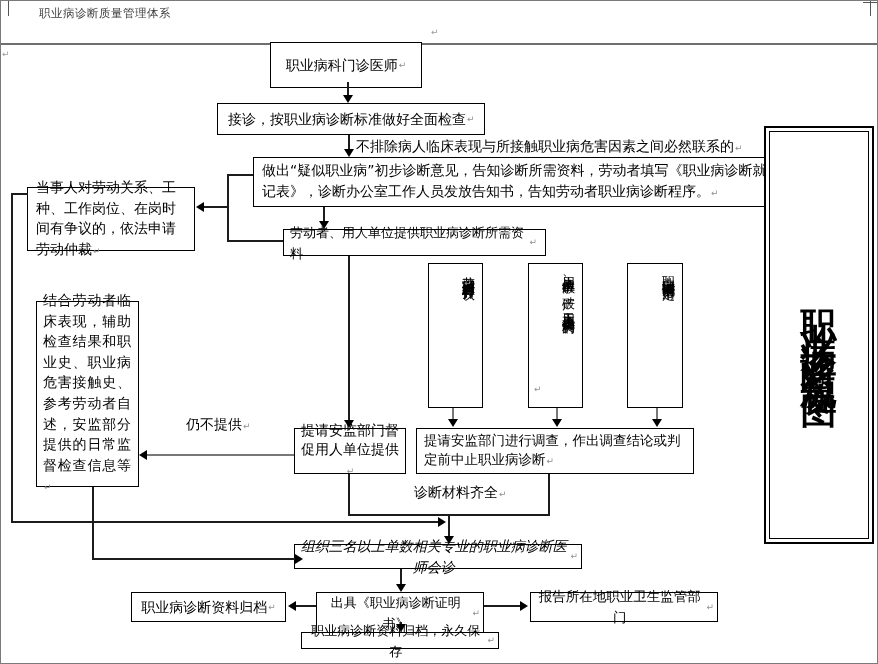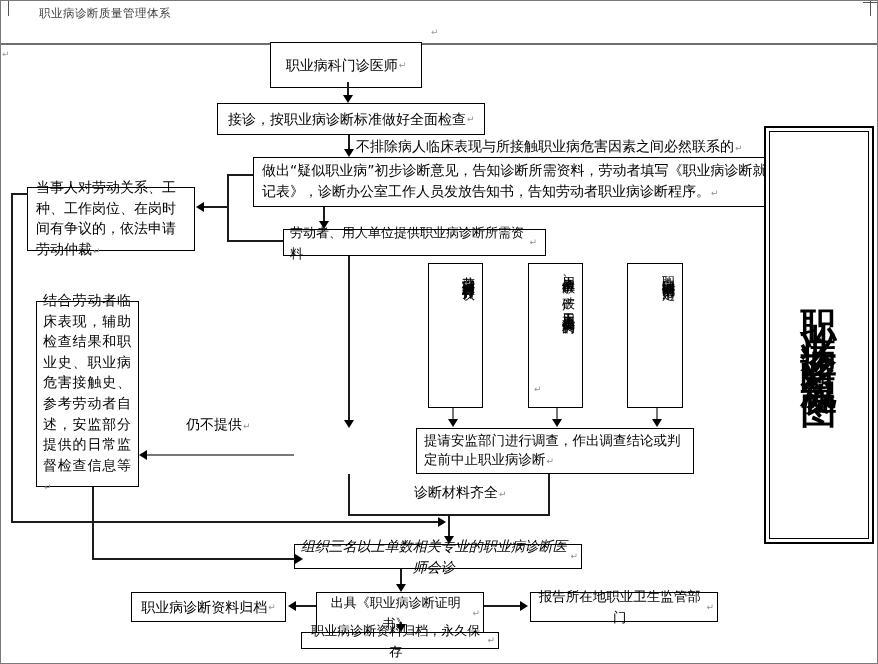--- a/index.html
+++ b/index.html
@@ -95,20 +95,23 @@
 
 
   <div class="node" style="left:35px;top:300px;width:103px;height:186px;padding:21px 6px;line-height:20.6px;letter-spacing:.8px;">
     <div><span>结合劳动者临床表现，辅助检查结果和职业史、职业病危害接触史、参考劳动者自述，安监部分提供的日常监督检查信息等</span><span class="pmark">↵</span></div>
   </div>
 
   <div class="flabel" style="left:185px;top:415px;">
     <span>仍不提供</span><span class="pmark">↵</span>
   </div>
 
+  <div class="node center" style="left:293px;top:427px;width:112px;height:46px;line-height:19.5px;">
+    <div><span>提请安监部门督促用人单位提供</span><span class="pmark">↵</span></div>
+  </div>
 
   <div class="node" style="left:415px;top:427px;width:278px;height:46px;padding:3px 7px;font-size:13.5px;line-height:19.5px;">
     <div><span>提请安监部门进行调查，作出调查结论或判定前中止职业病诊断</span><span class="pmark">↵</span></div>
   </div>
 
   <div class="flabel" style="left:413px;top:483px;">
     <span>诊断材料齐全</span><span class="pmark">↵</span>
   </div>
 
   <div class="node center" style="left:293px;top:543px;width:288px;height:25px;font-style:italic;">

